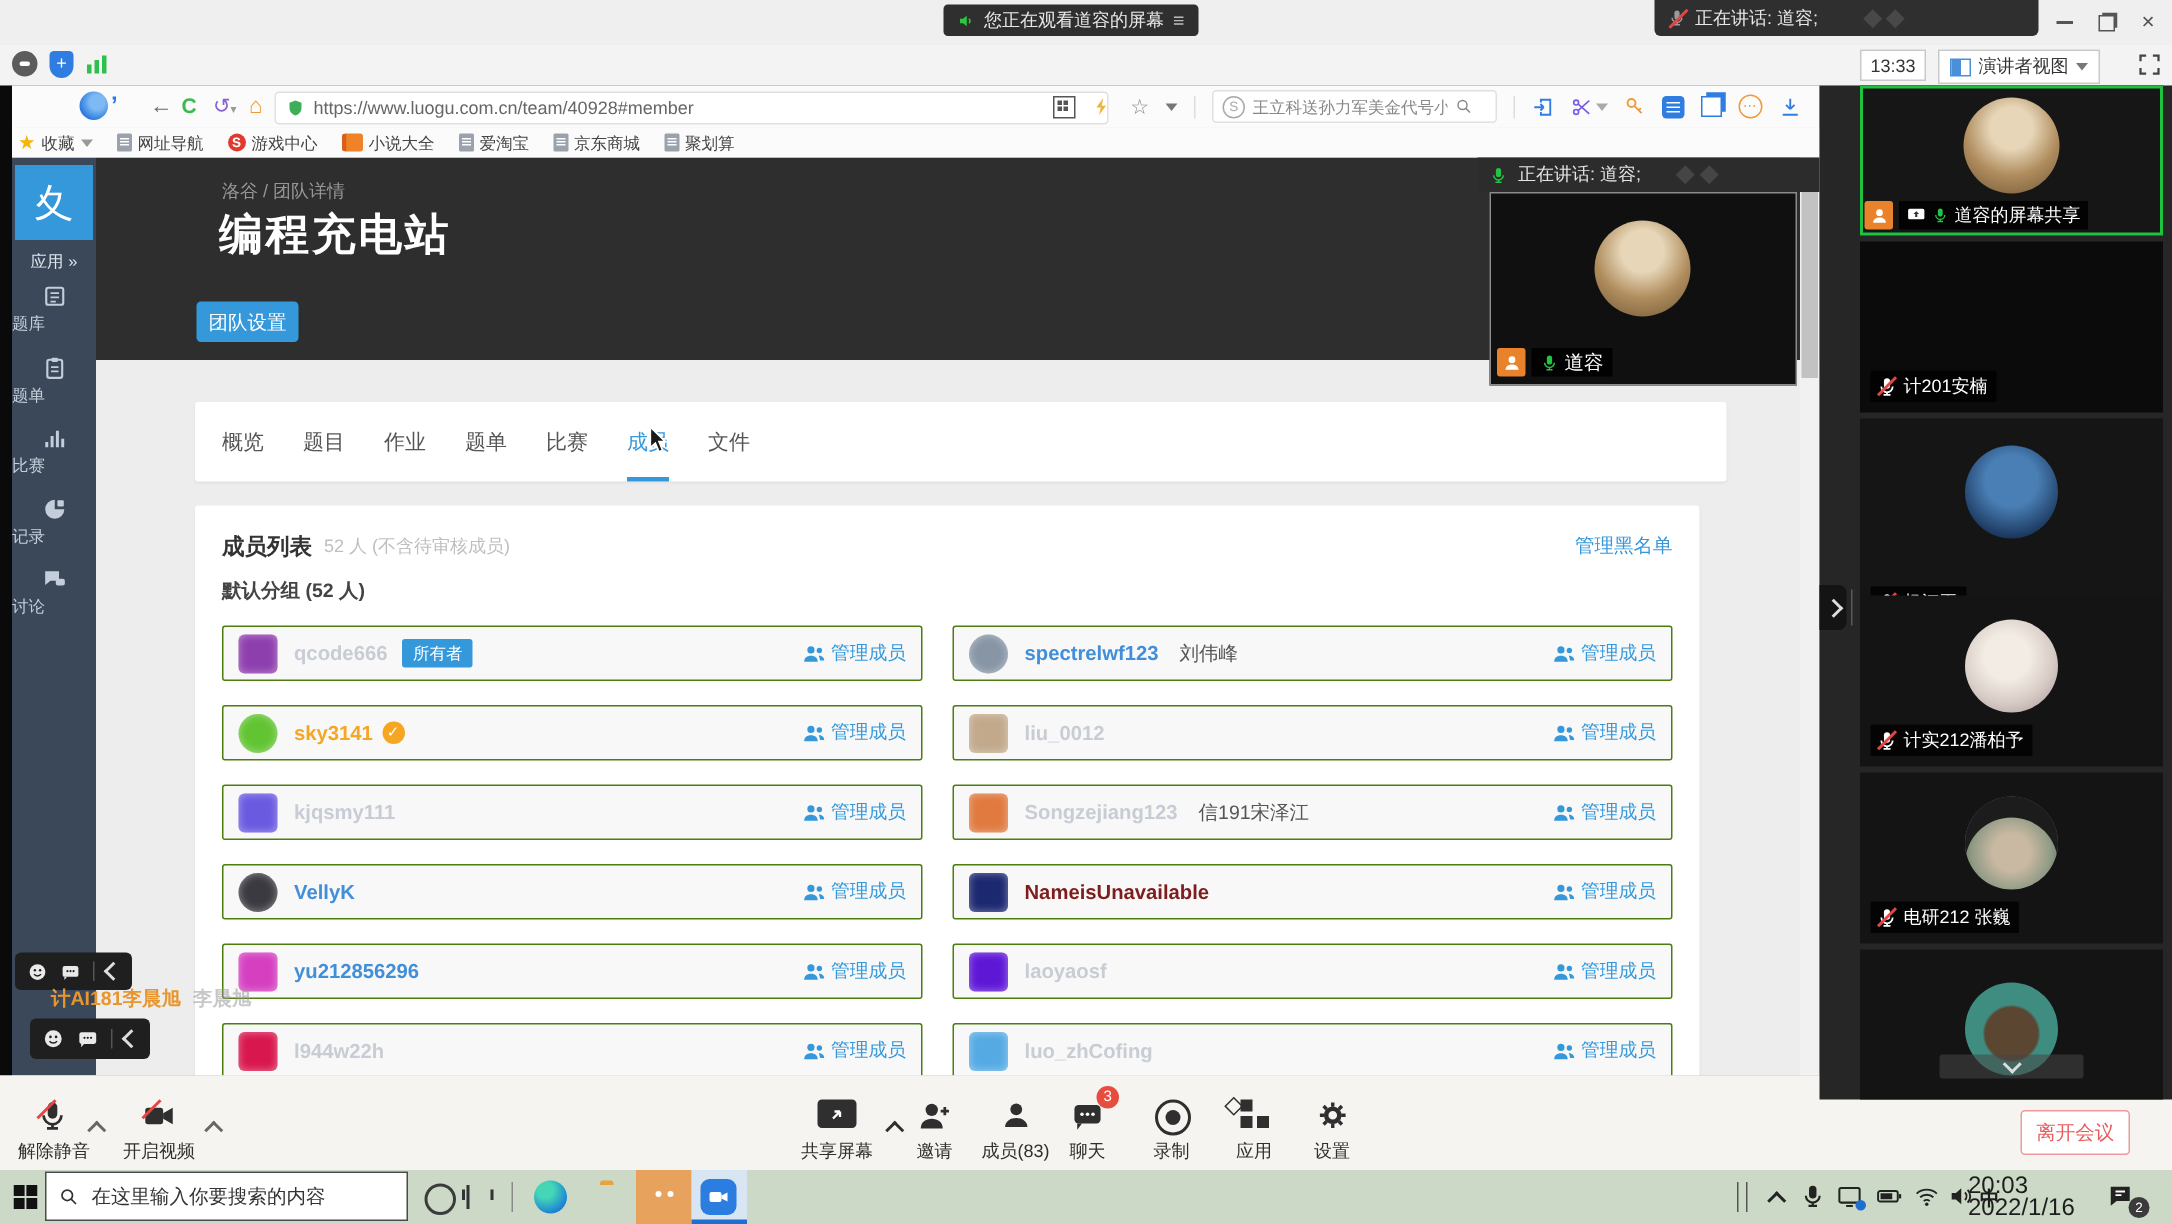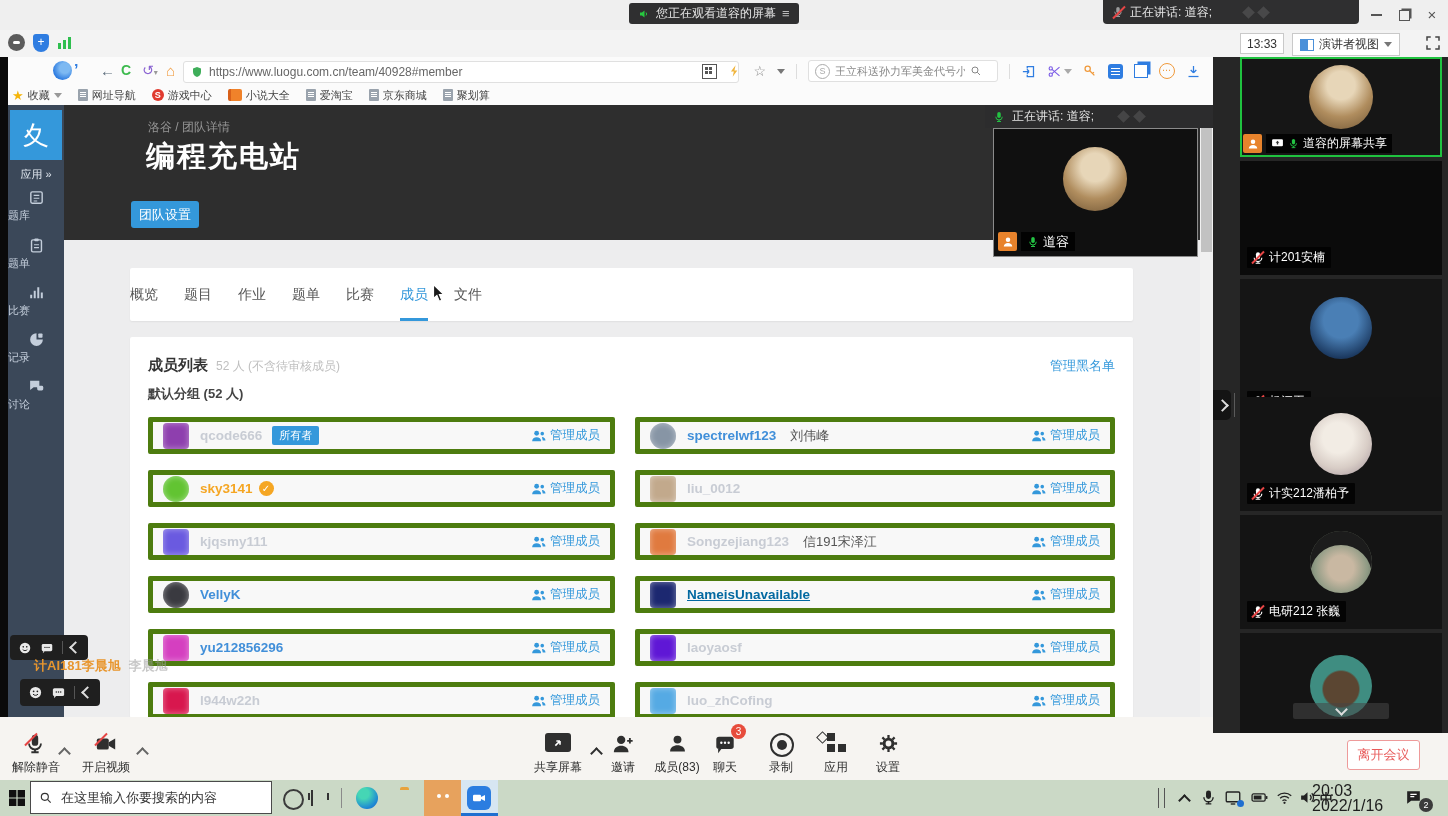--- a/index.html
+++ b/index.html
@@ -55,32 +55,32 @@
   .lg-logo{left:2px;top:5px;width:52px;height:50px;background:#3498db;color:#fff;font-size:26px;display:flex;align-items:center;justify-content:center}
   .lg-apps{left:0;top:62px;width:56px;text-align:center;color:#dfe6ee;font-size:11px}
   .lg-item{width:56px;color:#c4cedb;font-size:11px}
   .lg-item svg{margin:0 auto 2px}
   .lg-head{left:56px;top:0;width:1149px;height:135px;background:#2e2e2e}
   .crumb{left:140px;top:14px;font-size:12px;color:#969696}
   .teamtitle{left:138px;top:32px;font-size:29px;font-weight:bold;color:#fff;letter-spacing:2px}
   .btn-blue{background:#3498db;color:#fff;border-radius:3px;font-size:13px;display:flex;align-items:center;justify-content:center}
   .setbtn{left:123px;top:96px;width:68px;height:27px}
   .card{background:#fff;border-radius:2px;box-shadow:0 1px 2px rgba(0,0,0,.06)}
-  .tabcard{left:122px;top:163px;width:1003px;height:53px;display:flex;align-items:center;gap:26px;}
+  .tabcard{left:122px;top:163px;width:1003px;height:53px;display:flex;align-items:center;gap:26px;padding-left:18px}
   .tab{font-size:14px;color:#555;height:53px;line-height:53px;position:relative}
   .tab.active{color:#3498db}
   .tab.active::after{content:"";position:absolute;left:0;bottom:0;width:100%;height:3px;background:#3498db}
   .memcard{left:122px;top:232px;width:1003px;height:381px;padding:16px 18px;box-sizing:border-box;overflow:hidden}
-  .mc-head{display:flex;align-items:flex-end;height:22px;margin-bottom:10px}
+  .mc-head{display:flex;align-items:center;height:22px;margin-bottom:10px}
   .mc-title{font-size:15px;font-weight:bold;color:#333}
   .mc-count{font-size:12px;color:#bfbfbf;margin-left:8px}
   .mc-bl{margin-left:auto;color:#3498db;font-size:13px}
   .mc-group{font-size:13px;font-weight:bold;color:#444;height:18px;margin-bottom:14px}
   .mgrid{display:grid;grid-template-columns:467px 480px;column-gap:20px;row-gap:16px;grid-auto-rows:37px}
-  .mrow{background:#f8f8f8;border:5px solid #4d7c0f;border-radius:2px;display:flex;align-items:center;padding:0 10px}
+  .mrow{background:#f8f8f8;border:1px solid #4d7c0f;border-radius:2px;display:flex;align-items:center;padding:0 10px}
   .mav{width:26px;height:26px;border-radius:4px;margin-right:11px;flex:0 0 auto;box-shadow:inset 0 0 6px rgba(255,255,255,.45)}
   .muser{font-size:13.5px;font-weight:bold}
   .mreal{font-size:13px;color:#555;margin-left:14px}
   .badge-owner{background:#3498db;color:#fff;font-size:11px;border-radius:2px;padding:2px 7px;margin-left:10px}
   .vbadge{width:15px;height:15px;border-radius:50%;background:#f5a623;color:#fff;font-size:10px;line-height:15px;text-align:center;margin-left:6px}
   .manage{margin-left:auto;display:flex;align-items:center;gap:4px;color:#3498db;font-size:12.5px}
   .wm{left:1012px;top:556px;color:rgba(125,130,136,.8);line-height:22px;pointer-events:none;z-index:5}
   .wm1{font-size:19px}
   .wm2{font-size:12px}
   .sbar{left:1192px;top:48px;width:13px;height:612px;background:#f1f1f1}
@@ -534,21 +534,21 @@
           <span class="muser" style="color: rgb(65, 143, 217);">VellyK</span>
           <span class="manage">
               <svg width="15" height="13" viewBox="0 0 20 17" style="color:#3498db">
                 <use href="#i-team"></use>
               </svg>
               <span>管理成员</span>
             </span>
         </div>
         <div class="mrow">
           <span class="mav" style="background: rgb(28, 40, 112);"></span>
-          <span class="muser" style="color: #0369a1; text-decoration: underline;">NameisUnavailable</span>
+          <span class="muser" style="color: #7f1d1d;">NameisUnavailable</span>
           <span class="manage">
               <svg width="15" height="13" viewBox="0 0 20 17" style="color:#3498db">
                 <use href="#i-team"></use>
               </svg>
               <span>管理成员</span>
             </span>
         </div>
 
         <div class="mrow">
           <span class="mav" style="background: rgb(213, 63, 192);"></span>

